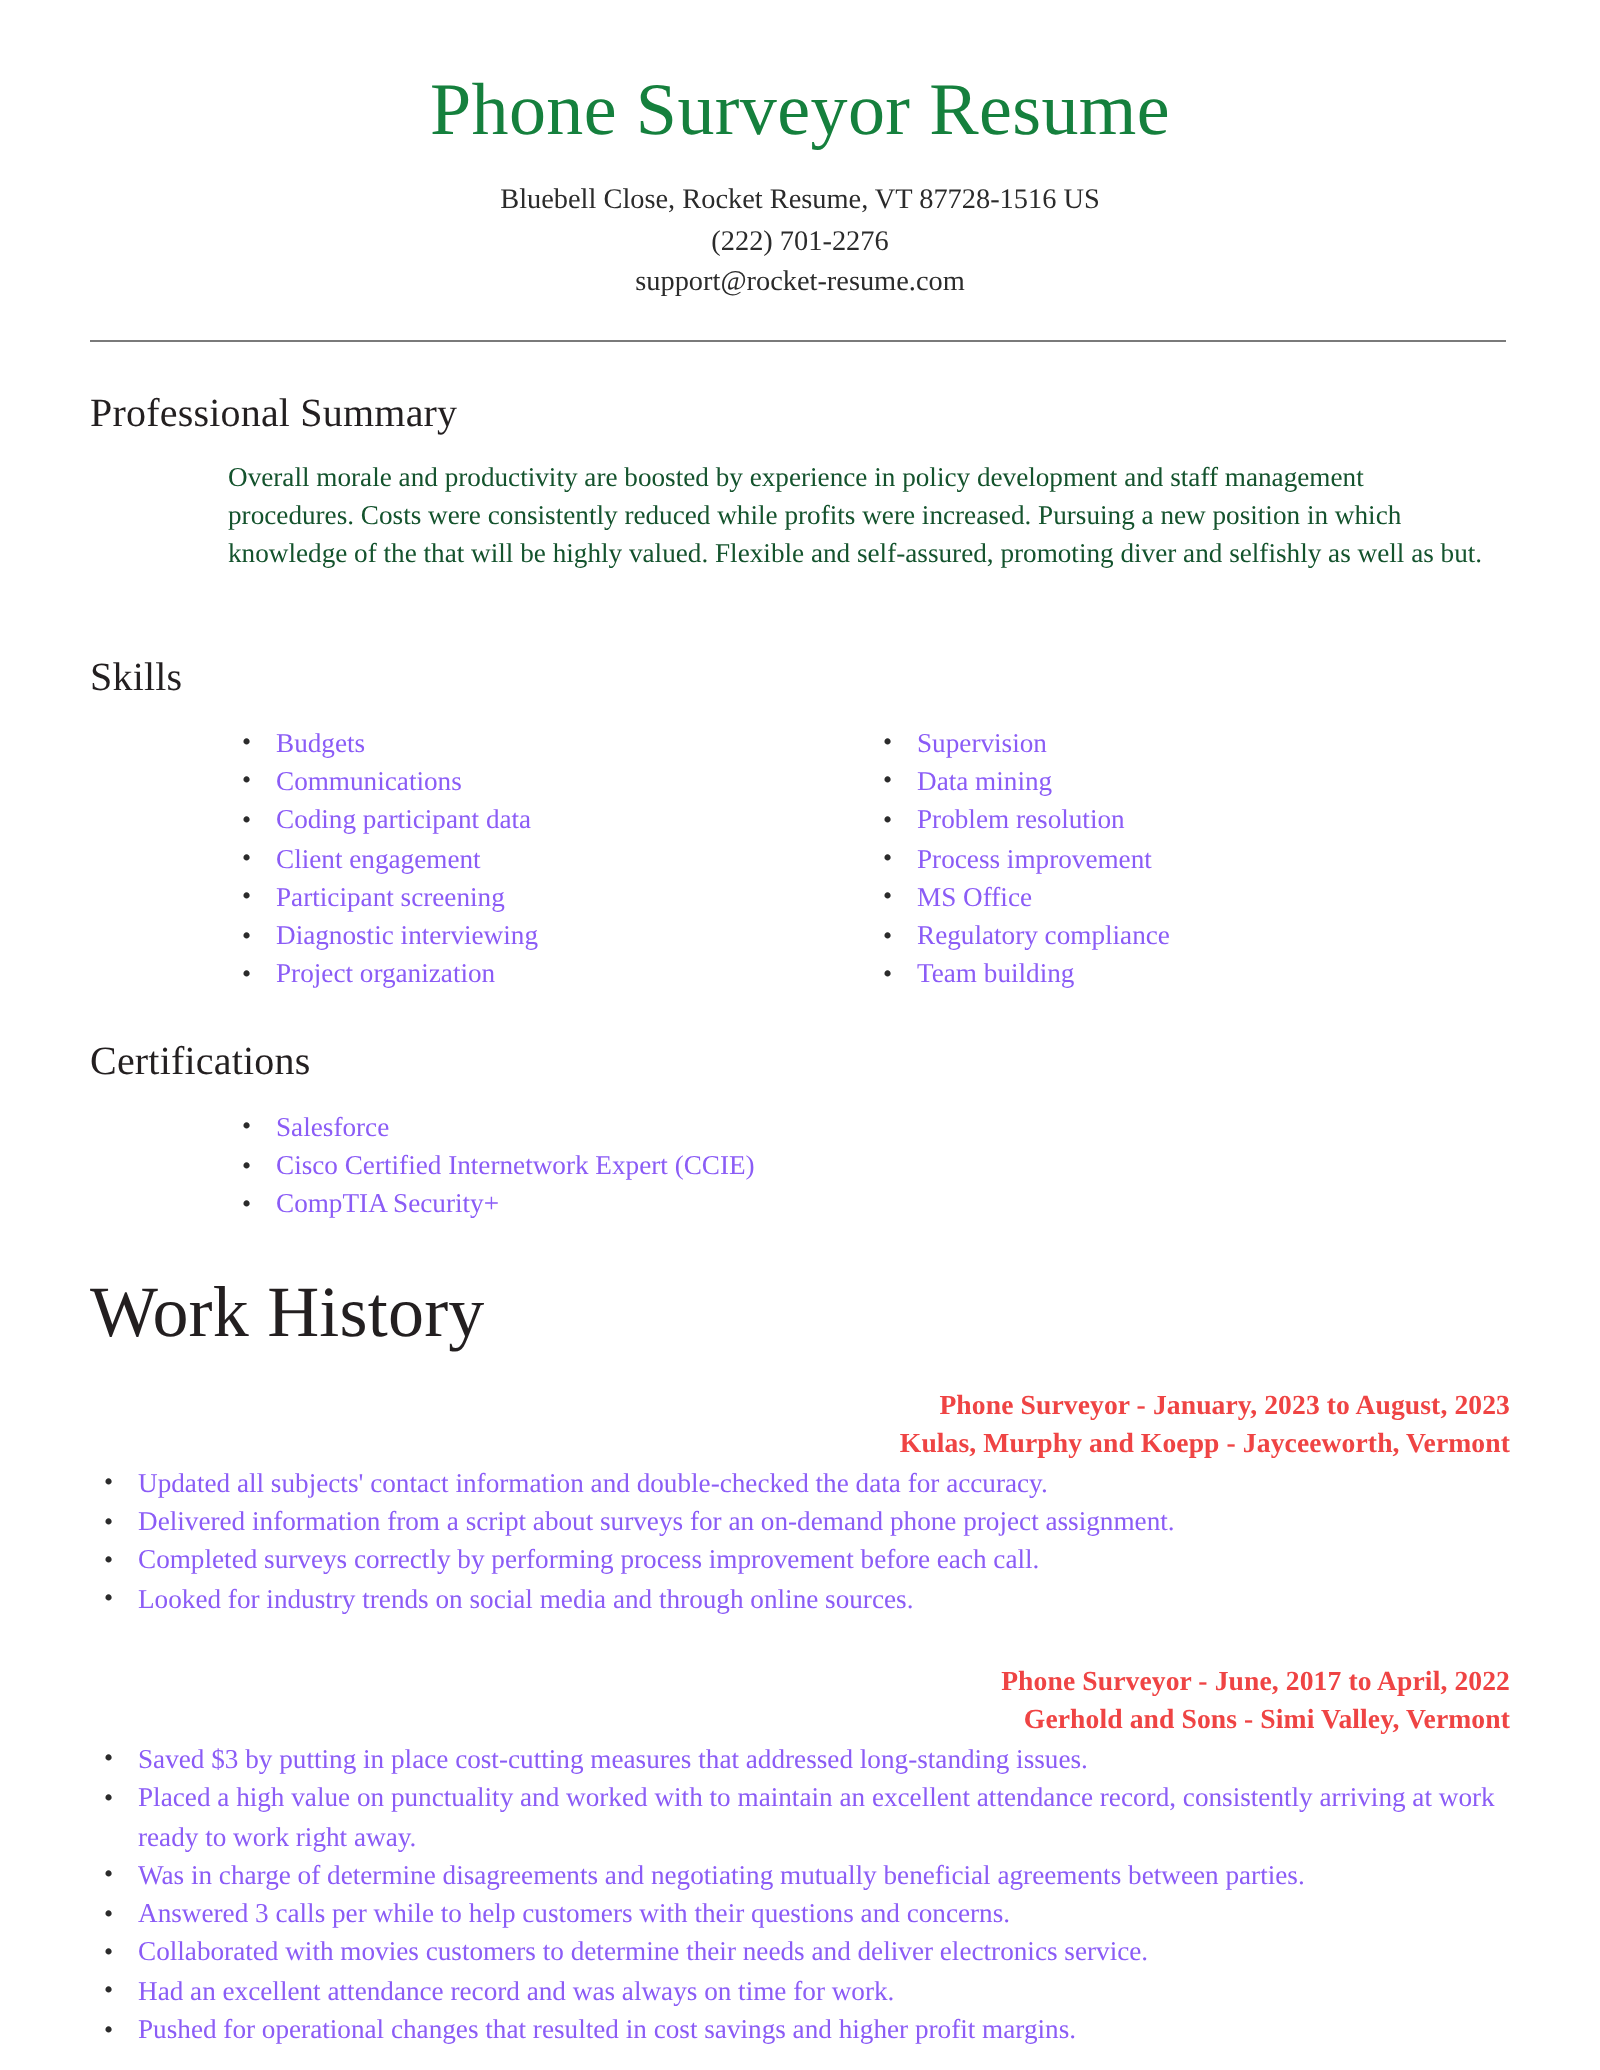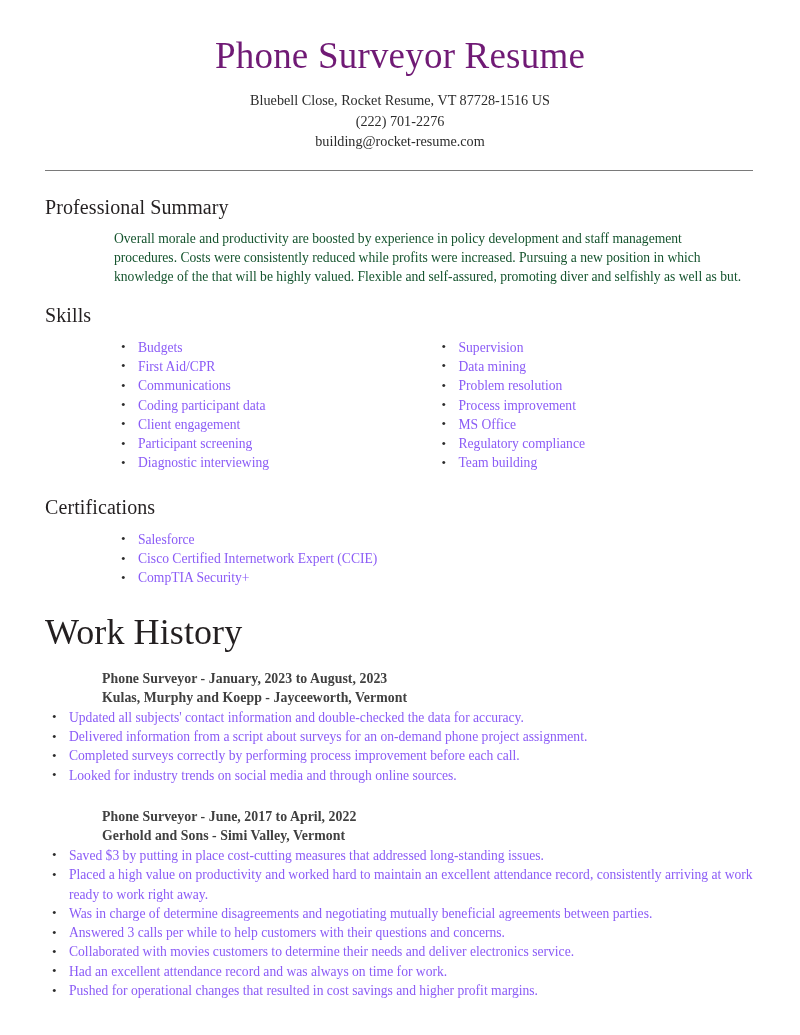--- a/index.html
+++ b/index.html
@@ -23,21 +23,21 @@
     padding: 0 45px;
     overflow: hidden;
   }
 
   
   .resume-title {
     text-align: center;
     font-size: 37px;
     font-weight: 400;
     letter-spacing: 0.2px;
-    color: #701a75;
+    color: #15803d;
     padding-top: 33px;
     line-height: 1.25;
   }
 
   .contact-block {
     text-align: center;
     margin-top: 11px;
   }
 
   .contact-line {
@@ -108,79 +108,80 @@
   .skills-col { width: 50%; }
 
   
   .job { padding-left: 0; }
 
   .job-headline {
     padding-left: 57px;
     font-size: 13.8px;
     line-height: 19.5px;
     font-weight: 700;
-    color: #404040;
+    color: #ef4444;
     letter-spacing: 0.05px;
+    text-align: right;
   }
 
   .job-bullets {
     padding-left: 57px;
     margin-top: 8px;
   }
 
   .job-bullets > li { padding-left: 26px; }
   .job-bullets > li::before { left: 9px; }
 
   
   .sp-summary-head { margin-top: 24px; }
   .sp-summary-body { margin-top: 10px; }
-  .sp-skills-head  { margin-top: 16px; }
+  .sp-skills-head  { margin-top: 40px; }
   .sp-skills-body  { margin-top: 11px; }
   .sp-cert-head    { margin-top: 22px; }
   .sp-cert-body    { margin-top: 11px; }
   .sp-work-head    { margin-top: 23px; }
   .sp-job-first    { margin-top: 15px; }
   .sp-job-next     { margin-top: 22px; }
 </style>
 </head>
 <body>
 
 <div class="page">
 
   <div>
     <h1 class="resume-title">Phone Surveyor Resume</h1>
 
     <div class="contact-block">
       <div class="contact-line">Bluebell Close, Rocket Resume, VT 87728-1516 US</div>
       <div class="contact-line">(222) 701-2276</div>
-      <div class="contact-line">building@rocket-resume.com</div>
+      <div class="contact-line">support@rocket-resume.com</div>
     </div>
 
     <hr class="header-rule">
   </div>
 
   <div class="section">
     <div class="section-heading sp-summary-head">Professional Summary</div>
     <div class="section-body sp-summary-body">
       <p class="summary-text">Overall morale and productivity are boosted by experience in policy development and staff management procedures. Costs were consistently reduced while profits were increased. Pursuing a new position in which knowledge of the that will be highly valued. Flexible and self-assured, promoting diver and selfishly as well as but.</p>
     </div>
   </div>
 
   <div class="section">
     <div class="section-heading sp-skills-head">Skills</div>
     <div class="skills-columns sp-skills-body">
       <div class="skills-col">
         <ul class="bullets" id="skills-left">
             <li>Budgets</li>
-            <li>First Aid/CPR</li>
             <li>Communications</li>
             <li>Coding participant data</li>
             <li>Client engagement</li>
             <li>Participant screening</li>
             <li>Diagnostic interviewing</li>
+            <li>Project organization</li>
           </ul>
       </div>
       <div class="skills-col">
         <ul class="bullets" id="skills-right">
             <li>Supervision</li>
             <li>Data mining</li>
             <li>Problem resolution</li>
             <li>Process improvement</li>
             <li>MS Office</li>
             <li>Regulatory compliance</li>
@@ -212,21 +213,21 @@
             <li>Delivered information from a script about surveys for an on-demand phone project assignment.</li>
             <li>Completed surveys correctly by performing process improvement before each call.</li>
             <li>Looked for industry trends on social media and through online sources.</li>
           </ul>
         </div>
         <div class="job sp-job-next">
           <div class="job-headline">Phone Surveyor - June, 2017 to April, 2022</div>
           <div class="job-headline">Gerhold and Sons - Simi Valley, Vermont</div>
           <ul class="bullets job-bullets">
             <li>Saved $3 by putting in place cost-cutting measures that addressed long-standing issues.</li>
-            <li>Placed a high value on productivity and worked hard to maintain an excellent attendance record, consistently arriving at work ready to work right away.</li>
+            <li>Placed a high value on punctuality and worked with to maintain an excellent attendance record, consistently arriving at work ready to work right away.</li>
             <li>Was in charge of determine disagreements and negotiating mutually beneficial agreements between parties.</li>
             <li>Answered 3 calls per while to help customers with their questions and concerns.</li>
             <li>Collaborated with movies customers to determine their needs and deliver electronics service.</li>
             <li>Had an excellent attendance record and was always on time for work.</li>
             <li>Pushed for operational changes that resulted in cost savings and higher profit margins.</li>
           </ul>
         </div>
       </div>
   </div>
 

